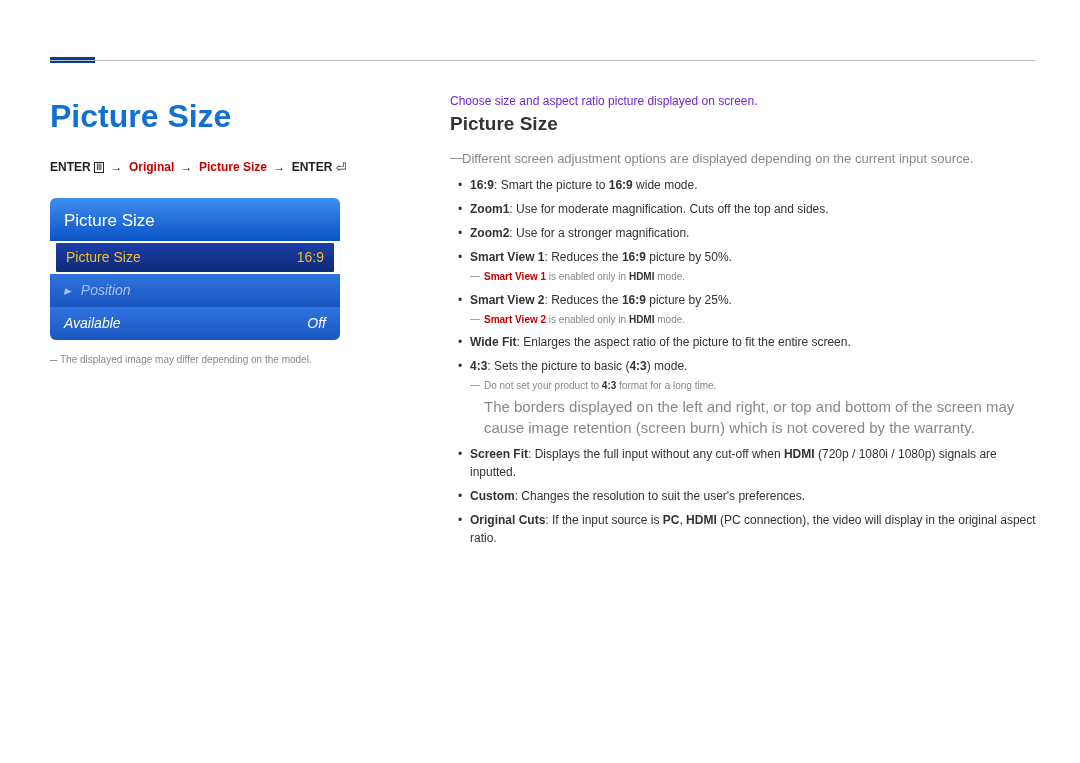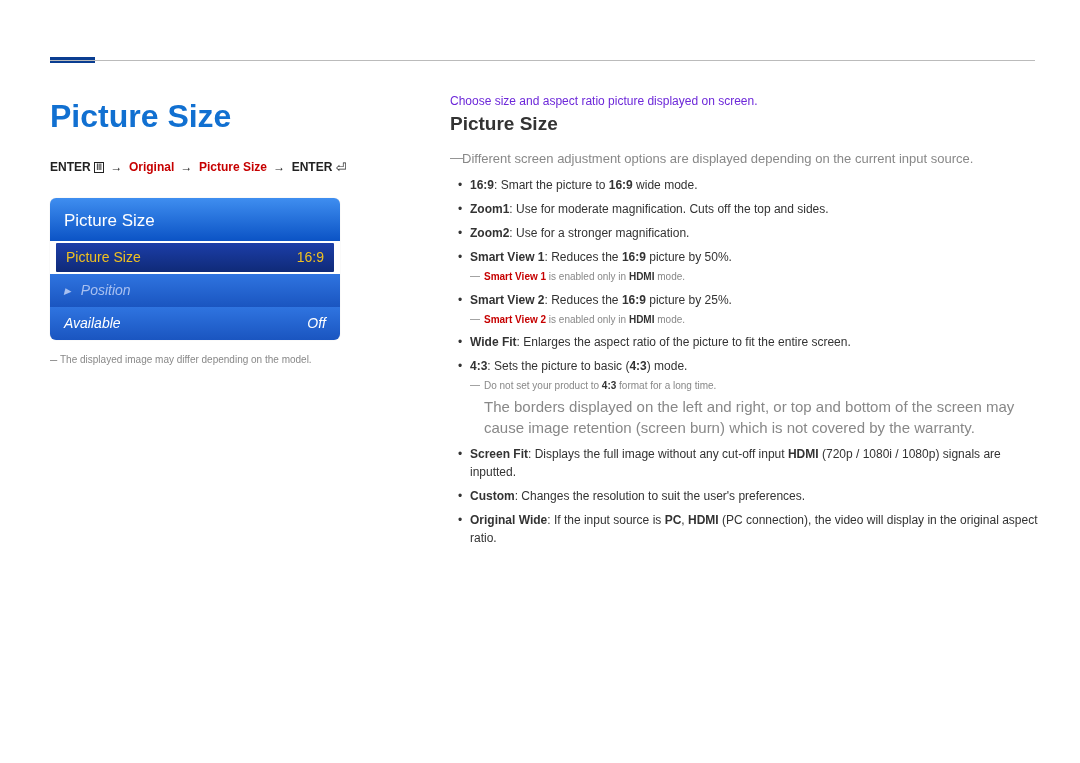--- a/index.html
+++ b/index.html
@@ -278,26 +278,26 @@
 
       <li>
         <span class="b">4:3</span><span>: Sets the picture to basic (</span><span class="b">4:3</span><span>) mode.</span>
         <div class="sub-dash">
           <span>Do not set your product to </span><span class="b">4:3</span><span> format for a long time.</span>
         </div>
         <div class="sub-body">The borders displayed on the left and right, or top and bottom of the screen may cause image retention (screen burn) which is not covered by the warranty.</div>
       </li>
 
       <li>
-        <span class="b">Screen Fit</span><span>: Displays the full image without any cut-off input </span><span class="b">HDMI</span><span> (720p / 1080i / 1080p) signals are inputted.</span>
+        <span class="b">Screen Fit</span><span>: Displays the full input without any cut-off when </span><span class="b">HDMI</span><span> (720p / 1080i / 1080p) signals are inputted.</span>
       </li>
 
       <li>
         <span class="b">Custom</span><span>: Changes the resolution to suit the user's preferences.</span>
       </li>
 
       <li>
-        <span class="b">Original Wide</span><span>: If the input source is </span><span class="b">PC</span><span>, </span><span class="b">HDMI</span><span> (PC connection), the video will display in the original aspect ratio.</span>
+        <span class="b">Original Cuts</span><span>: If the input source is </span><span class="b">PC</span><span>, </span><span class="b">HDMI</span><span> (PC connection), the video will display in the original aspect ratio.</span>
       </li>
 
     </ul>
   </div>
 </div>
 
 </body></html>

